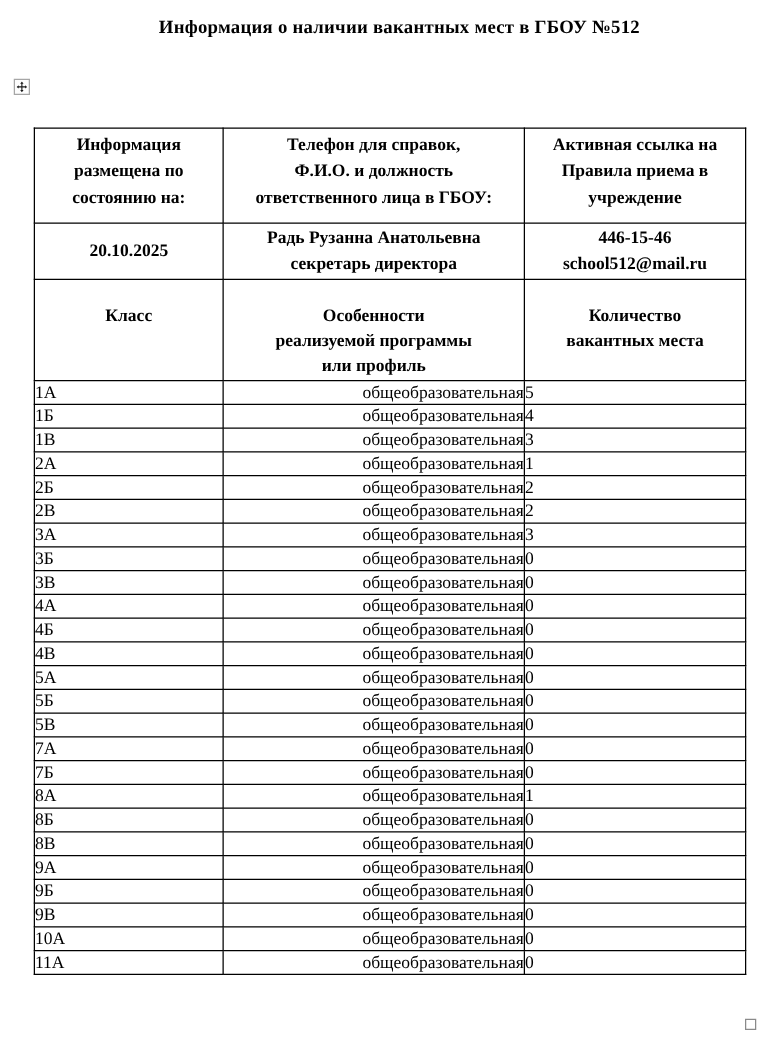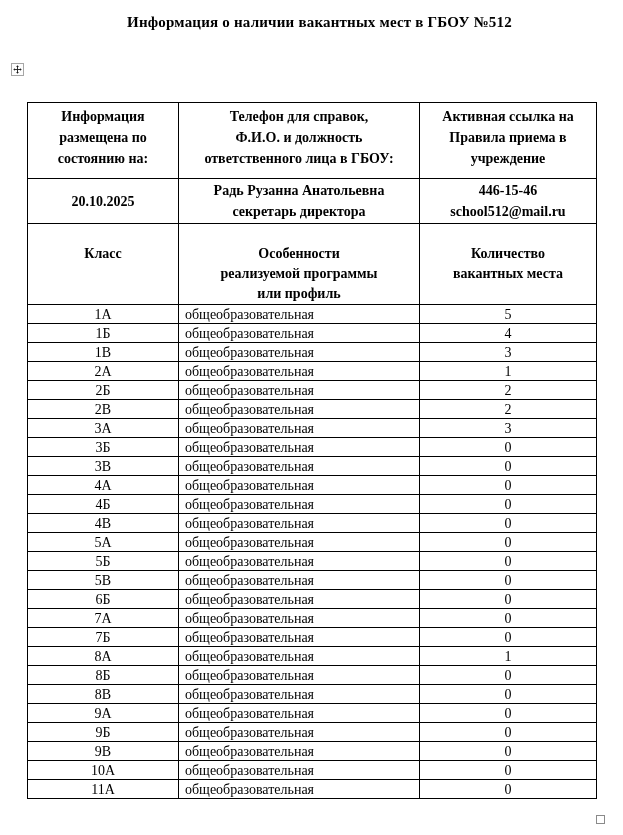--- a/index.html
+++ b/index.html
@@ -27,22 +27,22 @@
   table.vac td{
     border:1px solid #000;overflow:hidden;box-sizing:border-box;
     font-size:14px;padding:0;
   }
   col.c1{width:151px;} col.c2{width:241px;} col.c3{width:177px;}
   tr.hdr1 td{height:76px;vertical-align:top;font-weight:bold;text-align:center;line-height:21px;padding-top:3px;}
   tr.meta td{height:45px;vertical-align:middle;font-weight:bold;text-align:center;line-height:21px;}
   tr.hdr2 td{height:62px;vertical-align:top;font-weight:bold;text-align:center;line-height:20px;padding-top:20px;}
   tr.data-row td{height:19px;line-height:17px;vertical-align:middle;}
   .pre{white-space:pre-line;}
-  .cell-center{text-align:center;}
-  .cell-left{text-align:left;padding-left:6px !important;}
+  .cell-center{text-align:left;}
+  .cell-left{text-align:right;padding-left:6px !important;}
 </style>
 </head>
 <body>
 
 <div class="doc-title">Информация о наличии вакантных мест в ГБОУ №512</div>
 
 <div class="move-handle">
   <span style="display:flex">
     <svg width="9" height="9" viewBox="0 0 16 16" aria-hidden="true">
       <path d="M8 0.5 L10.4 3.4 H5.6 Z M8 15.5 L5.6 12.6 H10.4 Z M0.5 8 L3.4 5.6 V10.4 Z M15.5 8 L12.6 10.4 V5.6 Z" fill="#1a1a1a"></path>
@@ -153,25 +153,20 @@
         <td class="cell-center">5Б</td>
         <td class="cell-left">общеобразовательная</td>
         <td class="cell-center">0</td>
       </tr>
       <tr class="data-row">
         <td class="cell-center">5В</td>
         <td class="cell-left">общеобразовательная</td>
         <td class="cell-center">0</td>
       </tr>
       <tr class="data-row">
-        <td class="cell-center">6Б</td>
-        <td class="cell-left">общеобразовательная</td>
-        <td class="cell-center">0</td>
-      </tr>
-      <tr class="data-row">
         <td class="cell-center">7А</td>
         <td class="cell-left">общеобразовательная</td>
         <td class="cell-center">0</td>
       </tr>
       <tr class="data-row">
         <td class="cell-center">7Б</td>
         <td class="cell-left">общеобразовательная</td>
         <td class="cell-center">0</td>
       </tr>
       <tr class="data-row">

